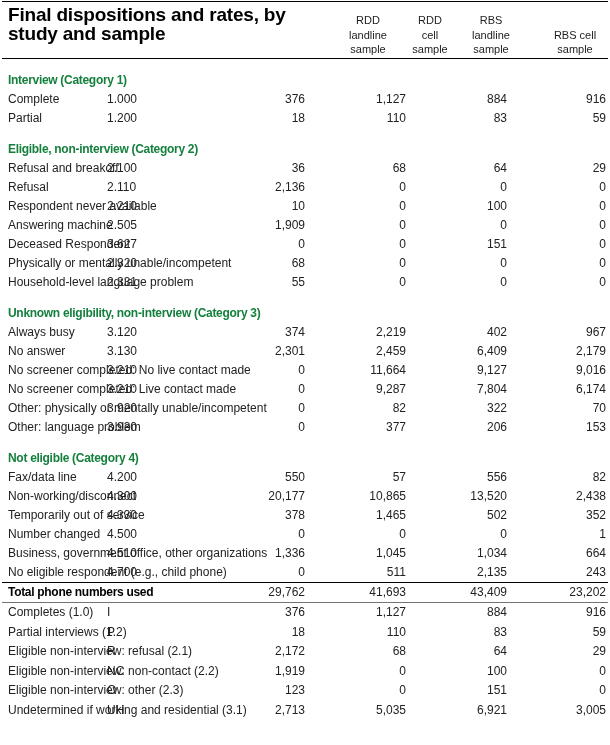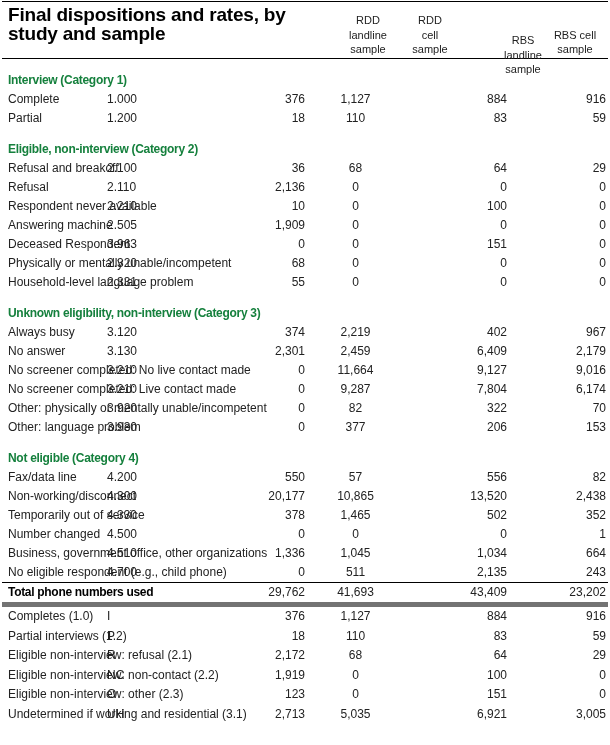--- a/index.html
+++ b/index.html
@@ -20,47 +20,47 @@
   .colhead {
     position: absolute; top: 11px; text-align: center;
     font-size: 11px; line-height: 14.5px; color: #222;
   }
   table { border-collapse: collapse; width: 606px; table-layout: fixed; }
   td { padding: 0; height: 19px; line-height: 19px; white-space: nowrap; font-size: 12px; color: #222; }
   td.label { padding-left: 6px; width: 300px; }
   td.code { width: 56px; padding-left: 4px; }
   td.num { text-align: right; }
   td.c1 { width: 55px; }
-  td.c2 { width: 68px; text-align: center; }
+  td.c2 { width: 68px; }
   td.c3 { width: 67px; }
   td.c4 { width: 60px; padding-right: 2px; }
   tr.cat td.label { font-weight: bold; color: #15803d; letter-spacing: -0.3px; }
   tr.spacer td { height: 12px; }
-  tr.total td { border-top: 1px solid #000; border-bottom: 5px solid #737373; height: 19px; }
+  tr.total td { border-top: 1px solid #000; border-bottom: 1px solid #737373; height: 19px; }
   tr.total td.label { font-weight: bold; color: #000; letter-spacing: -0.3px; }
   tr.sum td { height: 19.5px; }
 </style>
 </head>
 <body>
 
 <div class="wrap">
   <div class="rule top"></div>
   <div class="hdr">
     <div class="title">Final dispositions and rates, by study and sample</div>
     <div class="colhead" style="left:336px;width:60px;">
       <div>RDD</div>
       <div>landline</div>
       <div>sample</div>
     </div>
     <div class="colhead" style="left:398px;width:60px;">
       <div>RDD</div>
       <div>cell</div>
       <div>sample</div>
     </div>
-    <div class="colhead" style="left:488px;width:66px;margin-top:20px;">
+    <div class="colhead" style="left:456px;width:66px;">
       <div>RBS</div>
       <div>landline</div>
       <div>sample</div>
     </div>
     <div class="colhead" style="left:540px;width:66px;">
       <div>&nbsp;</div>
       <div>RBS cell</div>
       <div>sample</div>
     </div>
   </div>
@@ -133,21 +133,21 @@
         <tr>
           <td class="label">Answering machine</td>
           <td class="code">2.505</td>
           <td class="num c1">1,909</td>
           <td class="num c2">0</td>
           <td class="num c3">0</td>
           <td class="num c4">0</td>
         </tr>
         <tr>
           <td class="label">Deceased Respondent</td>
-          <td class="code">3.963</td>
+          <td class="code">3.627</td>
           <td class="num c1">0</td>
           <td class="num c2">0</td>
           <td class="num c3">151</td>
           <td class="num c4">0</td>
         </tr>
         <tr>
           <td class="label">Physically or mentally unable/incompetent</td>
           <td class="code">2.320</td>
           <td class="num c1">68</td>
           <td class="num c2">0</td>

